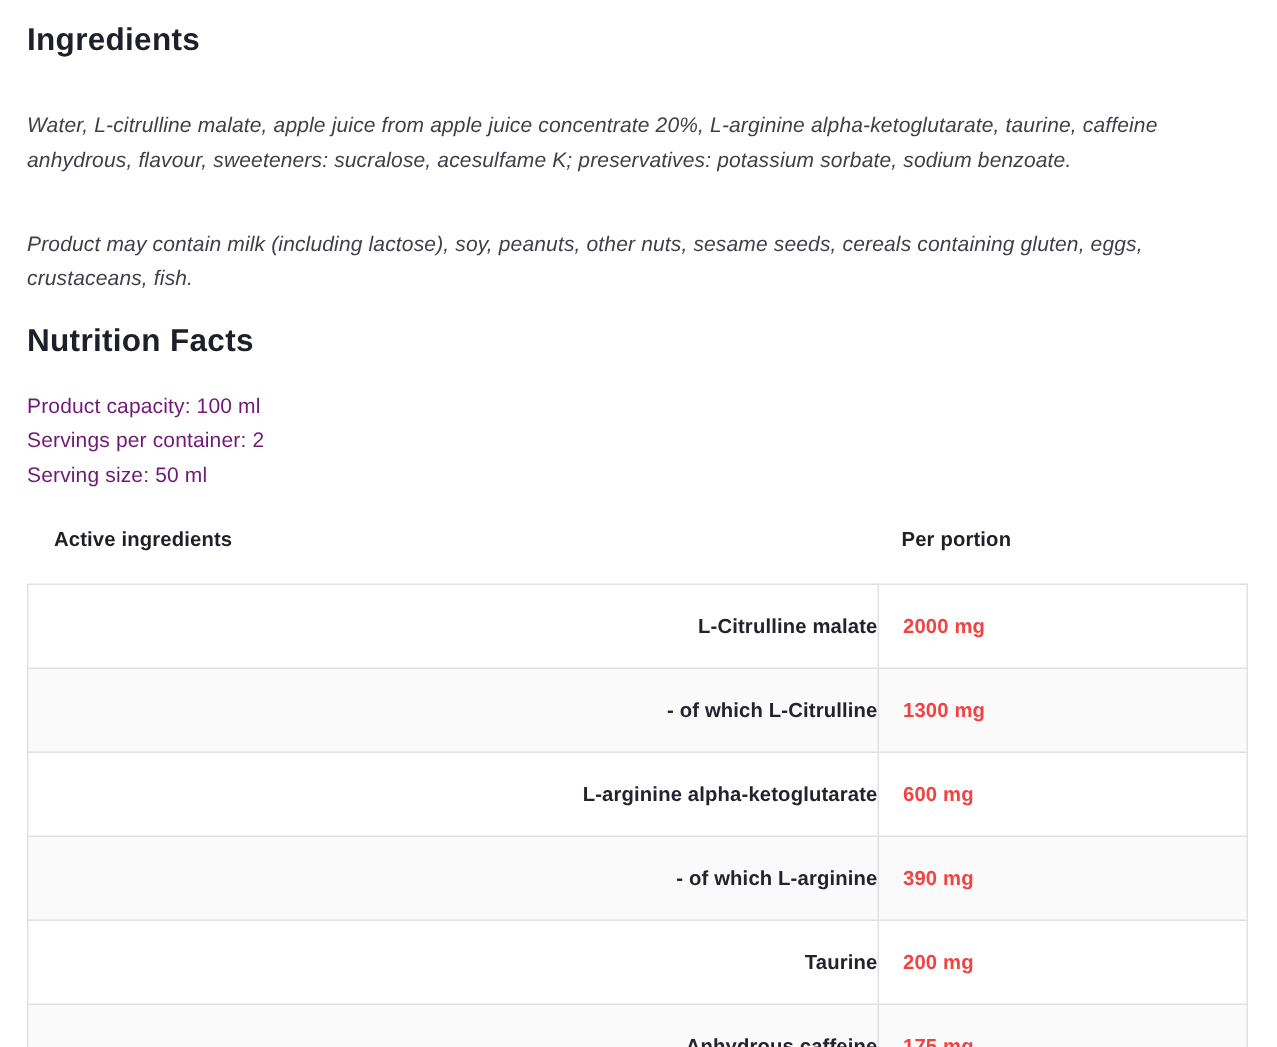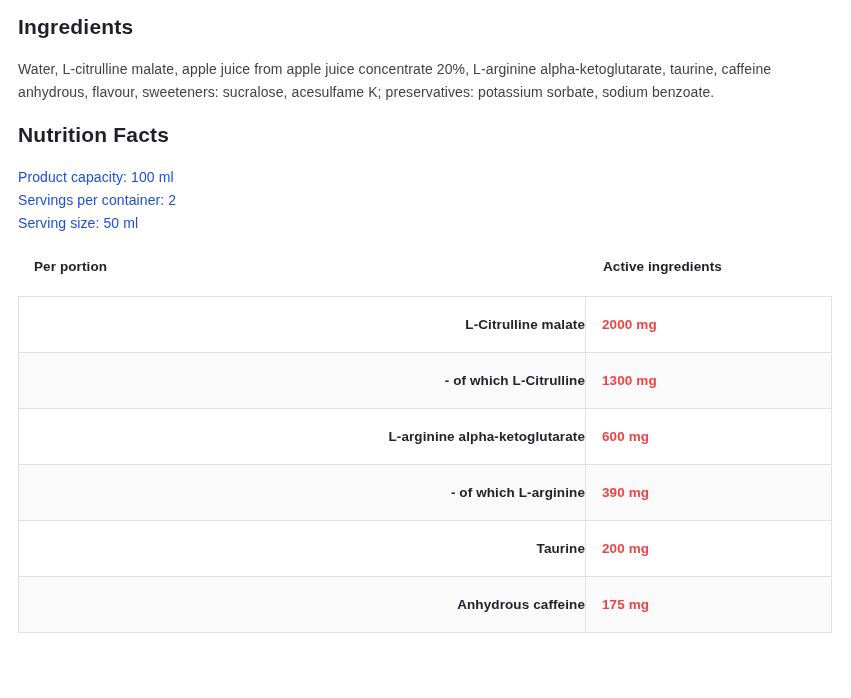--- a/index.html
+++ b/index.html
@@ -16,37 +16,38 @@
     padding: 15px 20px 0 18px;
   }
   h1.section-title {
     font-size: 21px;
     font-weight: 700;
     color: #1f1f29;
     letter-spacing: 0.2px;
     line-height: 24px;
   }
   .para {
-    margin-top: 19px;
+    margin-top: 33px;
     max-width: 800px;
     font-size: 14px;
     line-height: 23px;
     color: #3f3f49;
     letter-spacing: 0.1px;
+    font-style: italic;
   }
   .nutrition-title {
     margin-top: 19px;
   }
   .details {
     margin-top: 19px;
   }
   .detail-line {
     font-size: 14px;
     line-height: 23px;
-    color: #1d4ed8;
+    color: #701a75;
     letter-spacing: 0.1px;
   }
   .nutrition-table-block {
     margin-top: 24px;
     width: 813px;
   }
   .table-head {
     display: grid;
     grid-template-columns: 567px 1fr;
     align-items: center;
@@ -93,35 +94,36 @@
   }
 </style>
 </head>
 <body>
 
 <div class="page">
 
   <section>
     <h1 class="section-title">Ingredients</h1>
     <p class="para">Water, L-citrulline malate, apple juice from apple juice concentrate 20%, L-arginine alpha-ketoglutarate, taurine, caffeine anhydrous, flavour, sweeteners: sucralose, acesulfame K; preservatives: potassium sorbate, sodium benzoate.</p>
+    <p class="para">Product may contain milk (including lactose), soy, peanuts, other nuts, sesame seeds, cereals containing gluten, eggs, crustaceans, fish.</p>
   </section>
 
   <section>
     <h1 class="section-title nutrition-title">Nutrition Facts</h1>
 
     <div class="details">
       <p class="detail-line">Product capacity: 100 ml</p>
       <p class="detail-line">Servings per container: 2</p>
       <p class="detail-line">Serving size: 50 ml</p>
     </div>
 
     <div class="nutrition-table-block">
       <div class="table-head">
+        <div class="col-label first">Active ingredients</div>
         <div class="col-label second">Per portion</div>
-        <div class="col-label first">Active ingredients</div>
       </div>
 
       <table class="nutrition-table">
         <tbody>
             <tr>
             <td class="cell-name">L-Citrulline malate</td>
             <td class="cell-amount">2000 mg</td>
           </tr>
             <tr>
             <td class="cell-name">- of which L-Citrulline</td>

